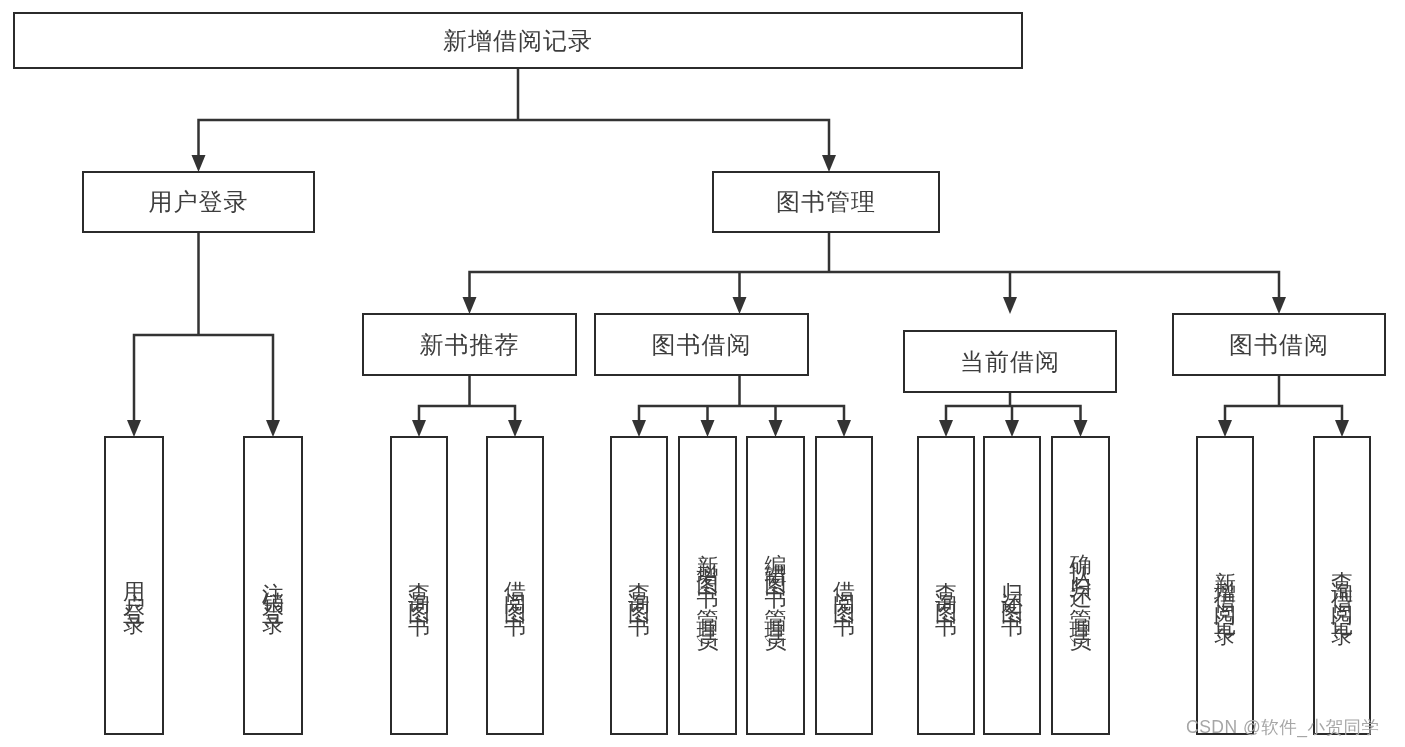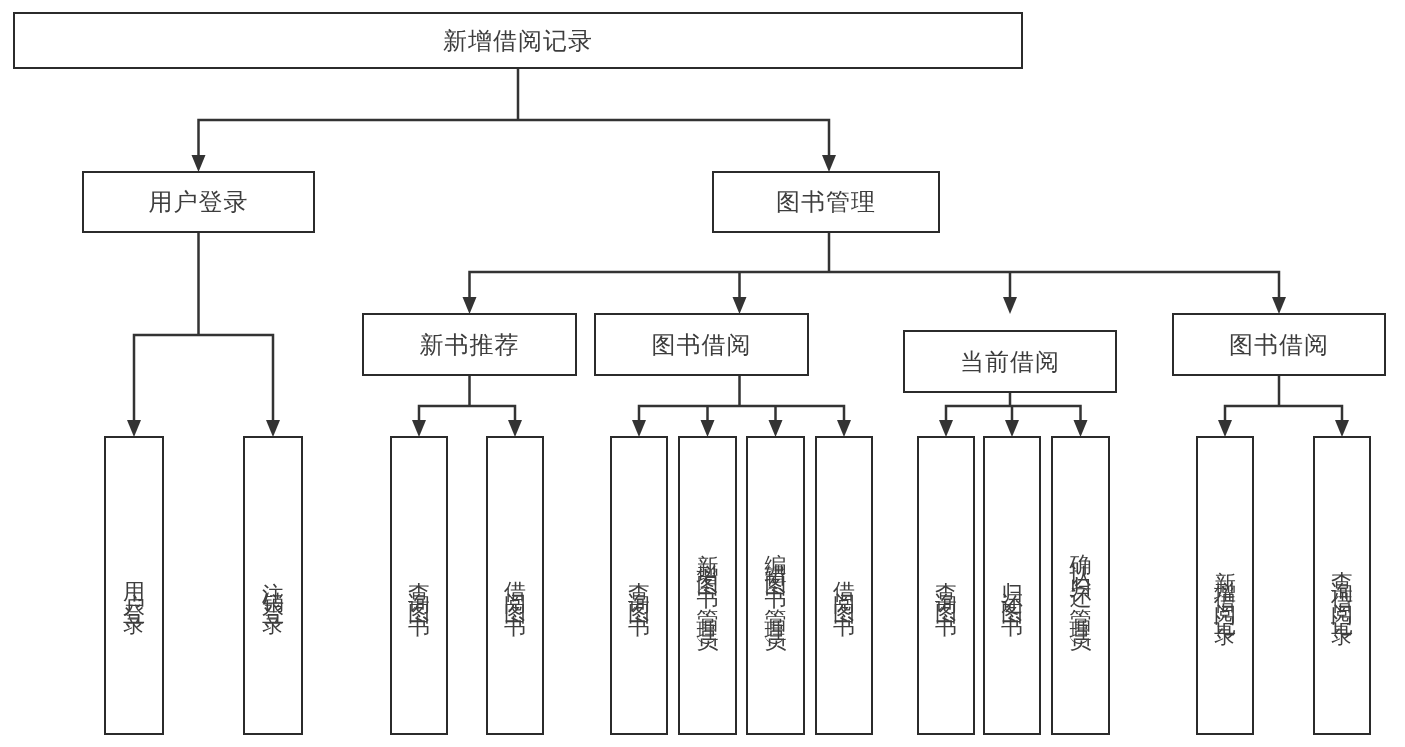--- a/index.html
+++ b/index.html
@@ -143,13 +143,14 @@
       <div class="node v-node" style="left: 1051px; top: 436px; width: 59px; height: 299px;">
         <span class="node-label">确认归还（管理员）</span>
       </div>
       <div class="node v-node" style="left: 1196px; top: 436px; width: 58px; height: 299px;">
         <span class="node-label">新增借阅记录</span>
       </div>
       <div class="node v-node" style="left: 1313px; top: 436px; width: 58px; height: 299px;">
         <span class="node-label">查询借阅记录</span>
       </div>
     </div>
+  <div class="watermark">CSDN @软件_小贺同学</div>
 </div>
 
 </body></html>

